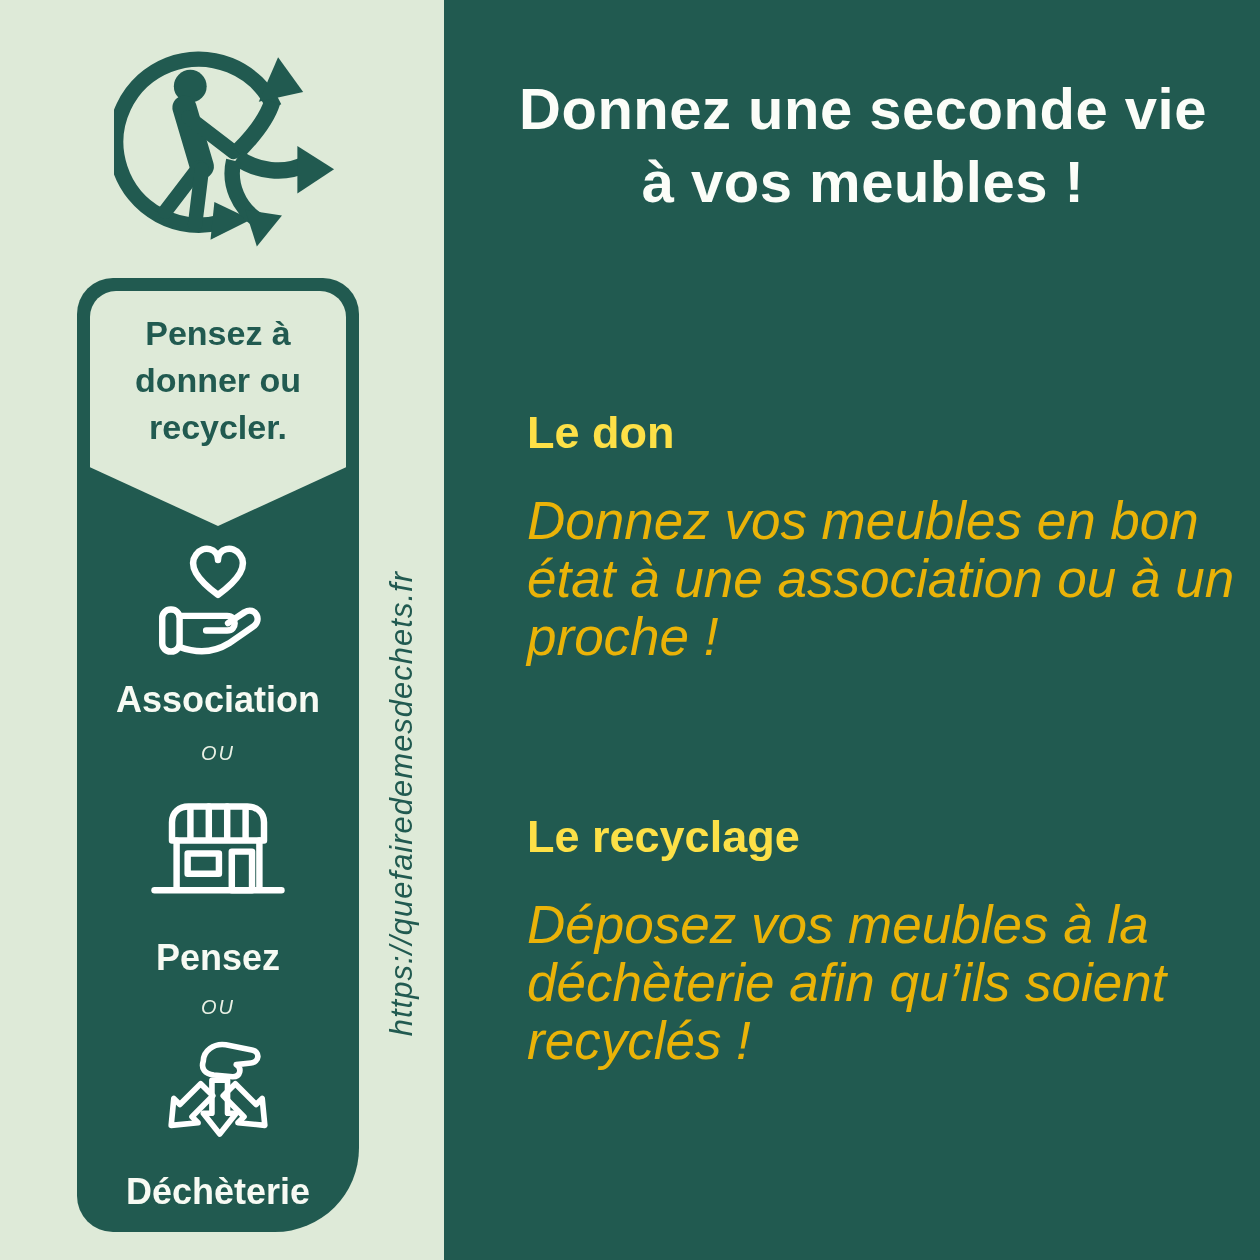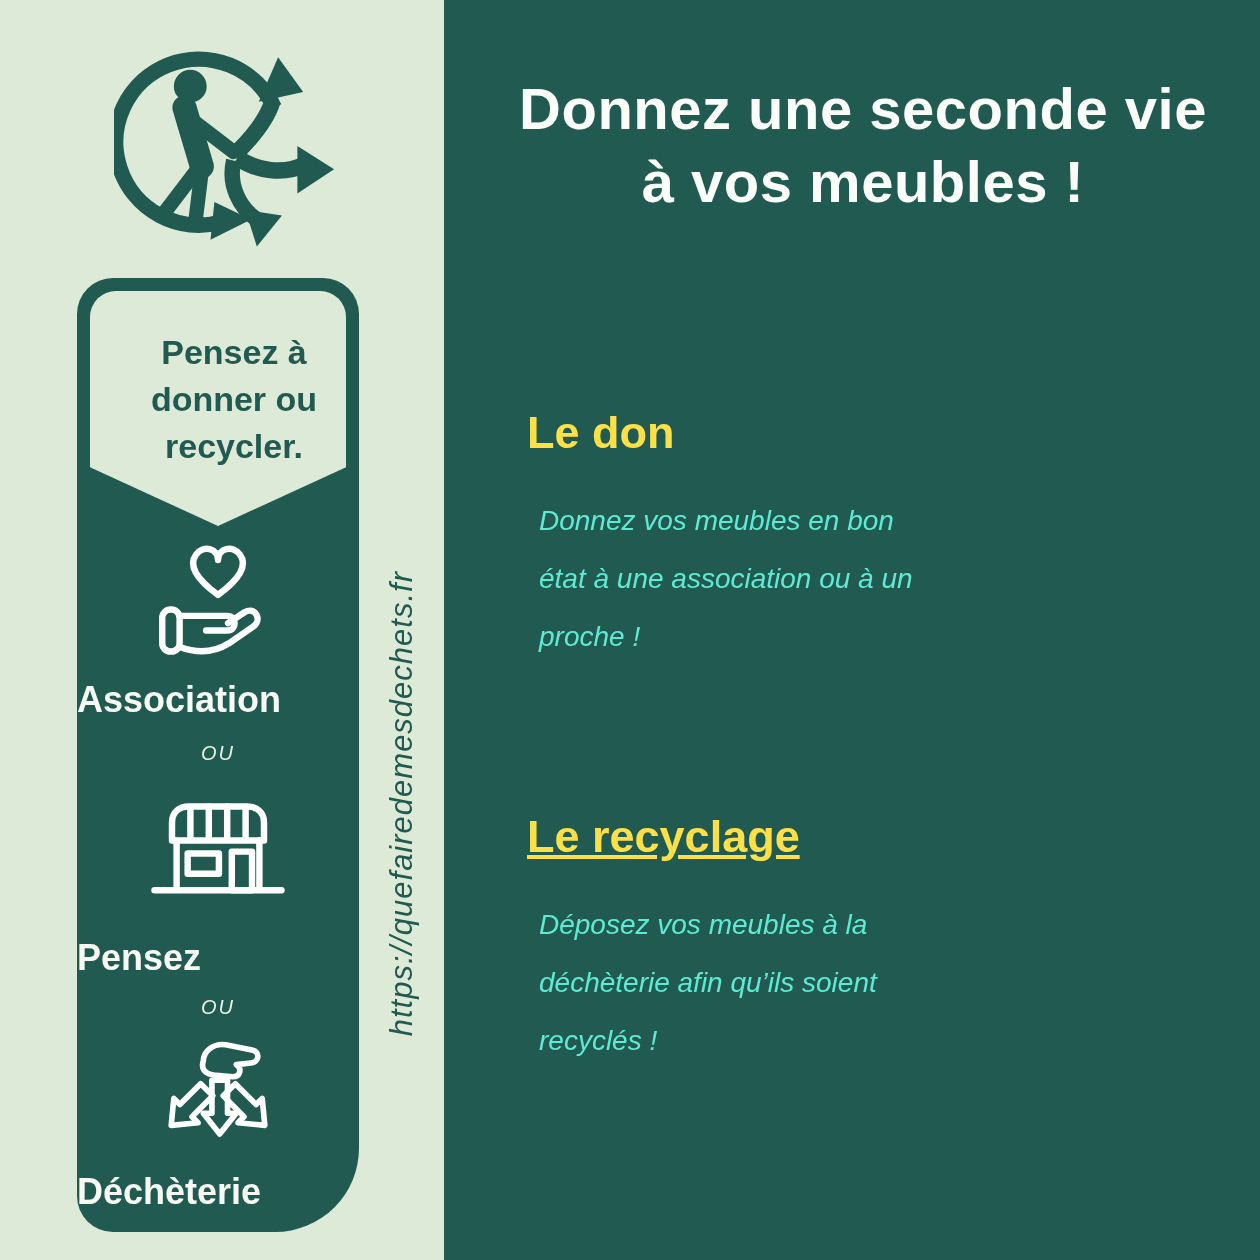--- a/index.html
+++ b/index.html
@@ -21,52 +21,51 @@
     position:absolute;left:0;top:72px;width:838px;
     text-align:center;color:#FBFDF8;font-weight:bold;
     font-size:58px;line-height:73px;white-space:pre-line;
     letter-spacing:.5px;
   }
   .section-heading{
     position:absolute;left:83px;color:#fde047;font-weight:bold;
     font-size:45px;line-height:50px;
   }
   .section-body{
-    position:absolute;left:95px;width:720px;color:#5eead4;
-    font-style:italic;font-size:28px;line-height:58px;white-space:pre-line;
+    position:absolute;left:83px;width:720px;color:#eab308;
+    font-style:italic;font-size:53px;line-height:58px;white-space:pre-line;
   }
   .heading-don{top:408px;}
   .body-don{top:492px;}
-  .heading-recyclage{top:812px;text-decoration:underline;}
+  .heading-recyclage{top:812px;}
   .body-recyclage{top:896px;}
 
   
   .bookmark{
     position:absolute;left:55px;top:278px;width:282px;height:954px;
     background:#215A50;
     border-radius:36px 36px 84px 36px;
   }
   .ribbon{
     position:absolute;left:13px;top:13px;width:256px;height:235px;
     background:#DEEAD8;
     border-radius:26px 26px 0 0;
     clip-path:polygon(0 0,100% 0,100% 75%,50% 100%,0 75%);
   }
   .ribbon-text{
-    position:absolute;left:0;top:38px;width:256px;text-align:center;
+    position:absolute;left:0;top:19px;width:256px;text-align:center;
     color:#215A50;font-weight:bold;font-size:34px;line-height:47px;
     white-space:pre-line;
-    padding-left:16px;
   }
   .col-icon{position:absolute;left:50%;transform:translateX(-50%);}
   .icon-association{top:262px;width:128px;height:128px;}
   .icon-magasin{top:522px;width:138px;height:108px;}
   .icon-decheterie{top:752px;width:130px;height:130px;}
   .col-label{
-    position:absolute;left:0;width:282px;
+    position:absolute;left:0;width:282px;text-align:center;
     color:#F7FAF3;font-weight:bold;font-size:36px;line-height:40px;
   }
   .label-association{top:402px;}
   .label-magasin{top:660px;}
   .label-decheterie{top:894px;}
   .col-ou{
     position:absolute;left:0;width:282px;text-align:center;
     color:#EAF1E5;font-style:italic;font-size:20px;letter-spacing:2px;
   }
   .ou-1{top:464px;}

